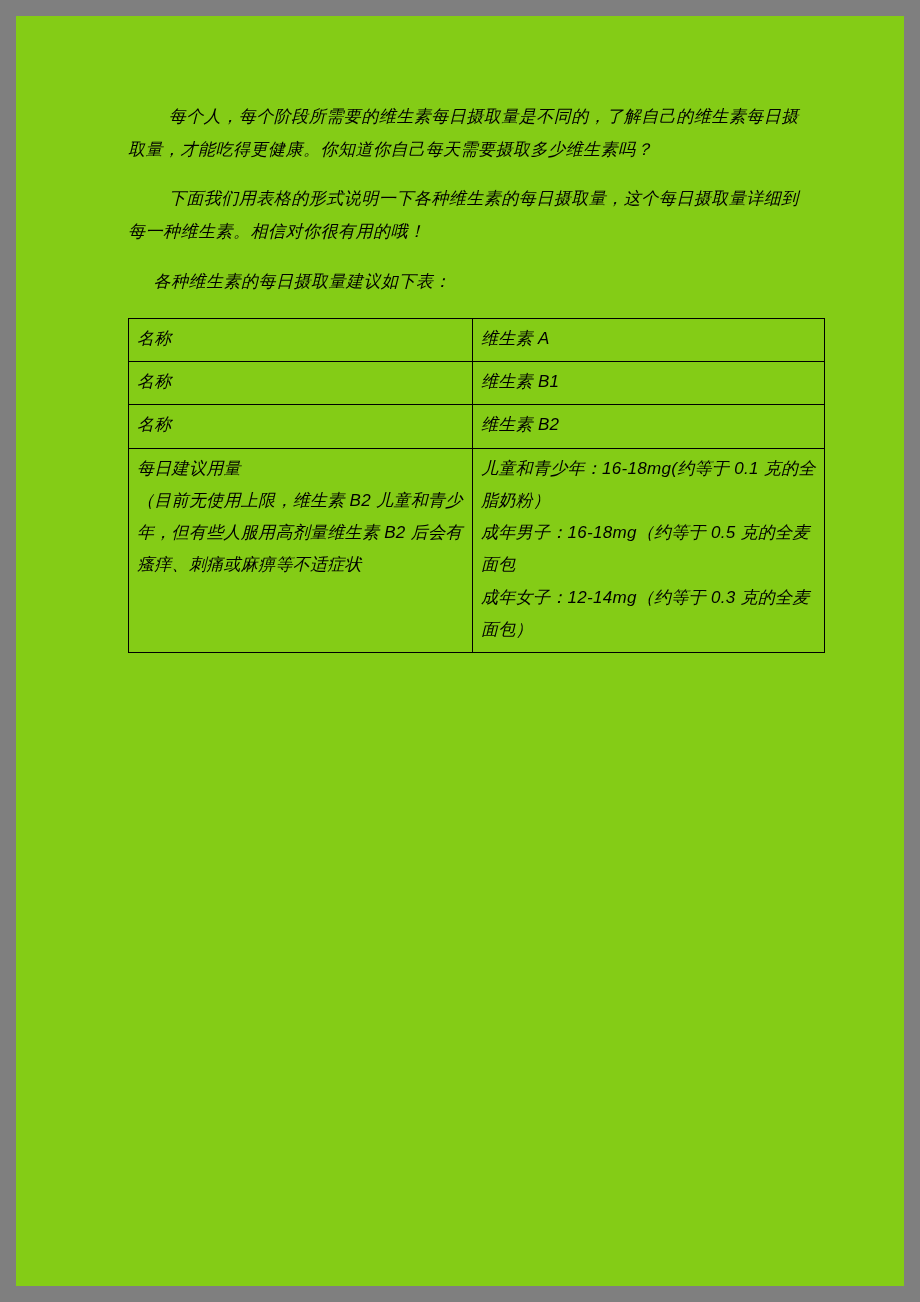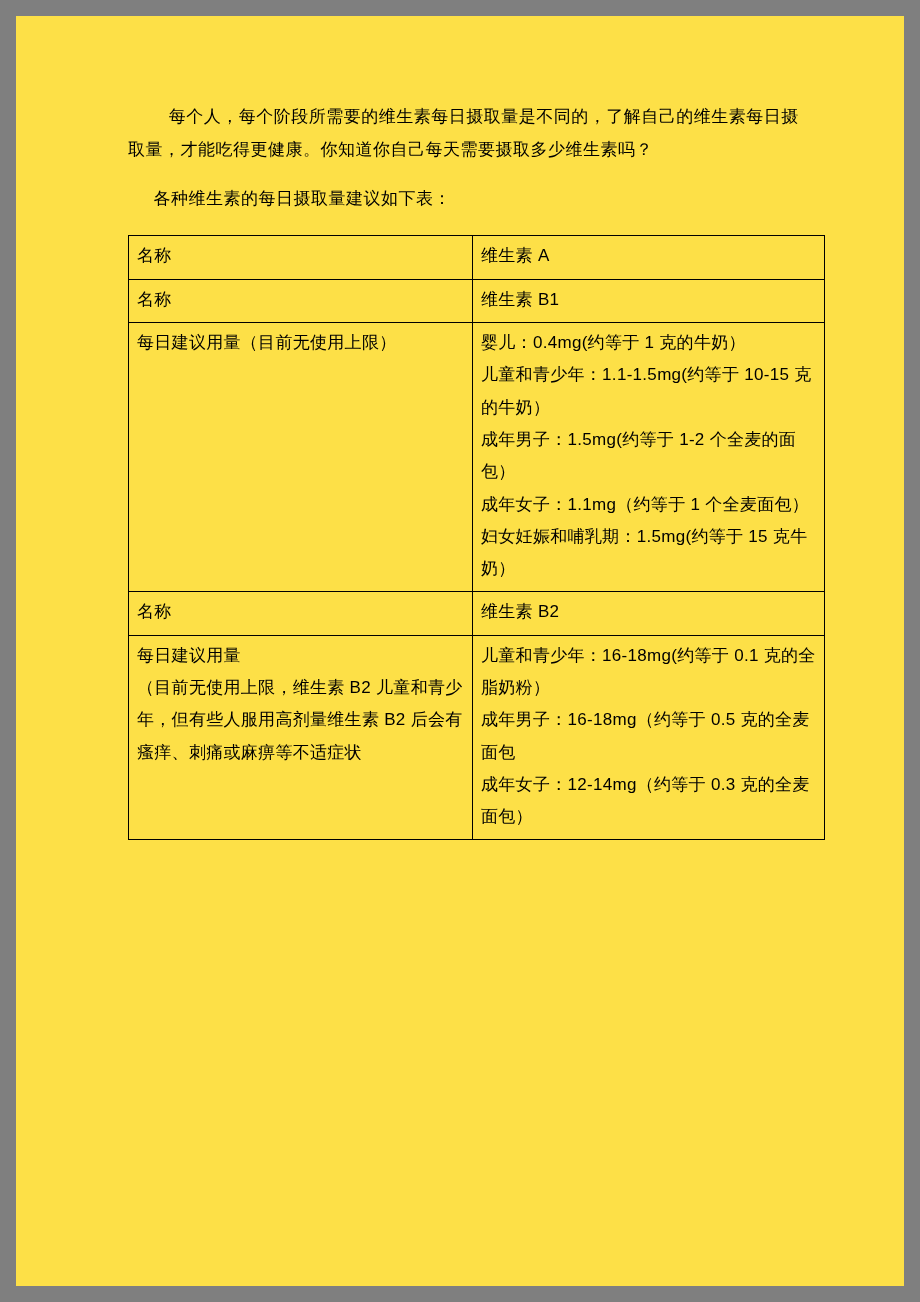--- a/index.html
+++ b/index.html
@@ -15,24 +15,25 @@
     background: #7f7f7f;
     box-sizing: border-box;
     overflow: hidden;
   }
   .page {
     position: absolute;
     left: 16px;
     top: 16px;
     right: 16px;
     bottom: 16px;
-    background: #fde047;
+    background: #84cc16;
     box-sizing: border-box;
     padding: 84px 98px 40px 112px;
     color: #000000;
+    font-style: italic;
   }
   .doc-paragraph {
     font-size: 17px;
     line-height: 1.95;
     margin: 0 0 16px 0;
     text-indent: 2.4em;
     white-space: pre-line;
     letter-spacing: 0.5px;
   }
   .doc-paragraph.small-indent {
@@ -58,39 +59,32 @@
   td.col-label { width: 327px; }
   td.col-value { width: 335px; }
 </style>
 </head>
 <body>
 
 <div class="page-frame">
   <div class="page">
 
     <p class="doc-paragraph">每个人，每个阶段所需要的维生素每日摄取量是不同的，了解自己的维生素每日摄取量，才能吃得更健康。你知道你自己每天需要摄取多少维生素吗？</p>
+    <p class="doc-paragraph">下面我们用表格的形式说明一下各种维生素的每日摄取量，这个每日摄取量详细到每一种维生素。相信对你很有用的哦！</p>
     <p class="doc-paragraph small-indent">各种维生素的每日摄取量建议如下表：</p>
 
     <table class="vitamin-table">
       <tbody>
         <tr>
           <td class="col-label">名称</td>
           <td class="col-value">维生素 A</td>
         </tr>
         <tr>
           <td class="col-label">名称</td>
           <td class="col-value">维生素 B1</td>
-        </tr>
-        <tr>
-          <td class="col-label">每日建议用量（目前无使用上限）</td>
-          <td class="col-value">婴儿：0.4mg(约等于 1 克的牛奶）
-儿童和青少年：1.1-1.5mg(约等于 10-15 克的牛奶）
-成年男子：1.5mg(约等于 1-2 个全麦的面包）
-成年女子：1.1mg（约等于 1 个全麦面包）
-妇女妊娠和哺乳期：1.5mg(约等于 15 克牛奶）</td>
         </tr>
         <tr>
           <td class="col-label">名称</td>
           <td class="col-value">维生素 B2</td>
         </tr>
         <tr>
           <td class="col-label">每日建议用量
 （目前无使用上限，维生素 B2 儿童和青少年，但有些人服用高剂量维生素 B2 后会有瘙痒、刺痛或麻痹等不适症状</td>
           <td class="col-value">儿童和青少年：16-18mg(约等于 0.1 克的全脂奶粉）
 成年男子：16-18mg（约等于 0.5 克的全麦面包

